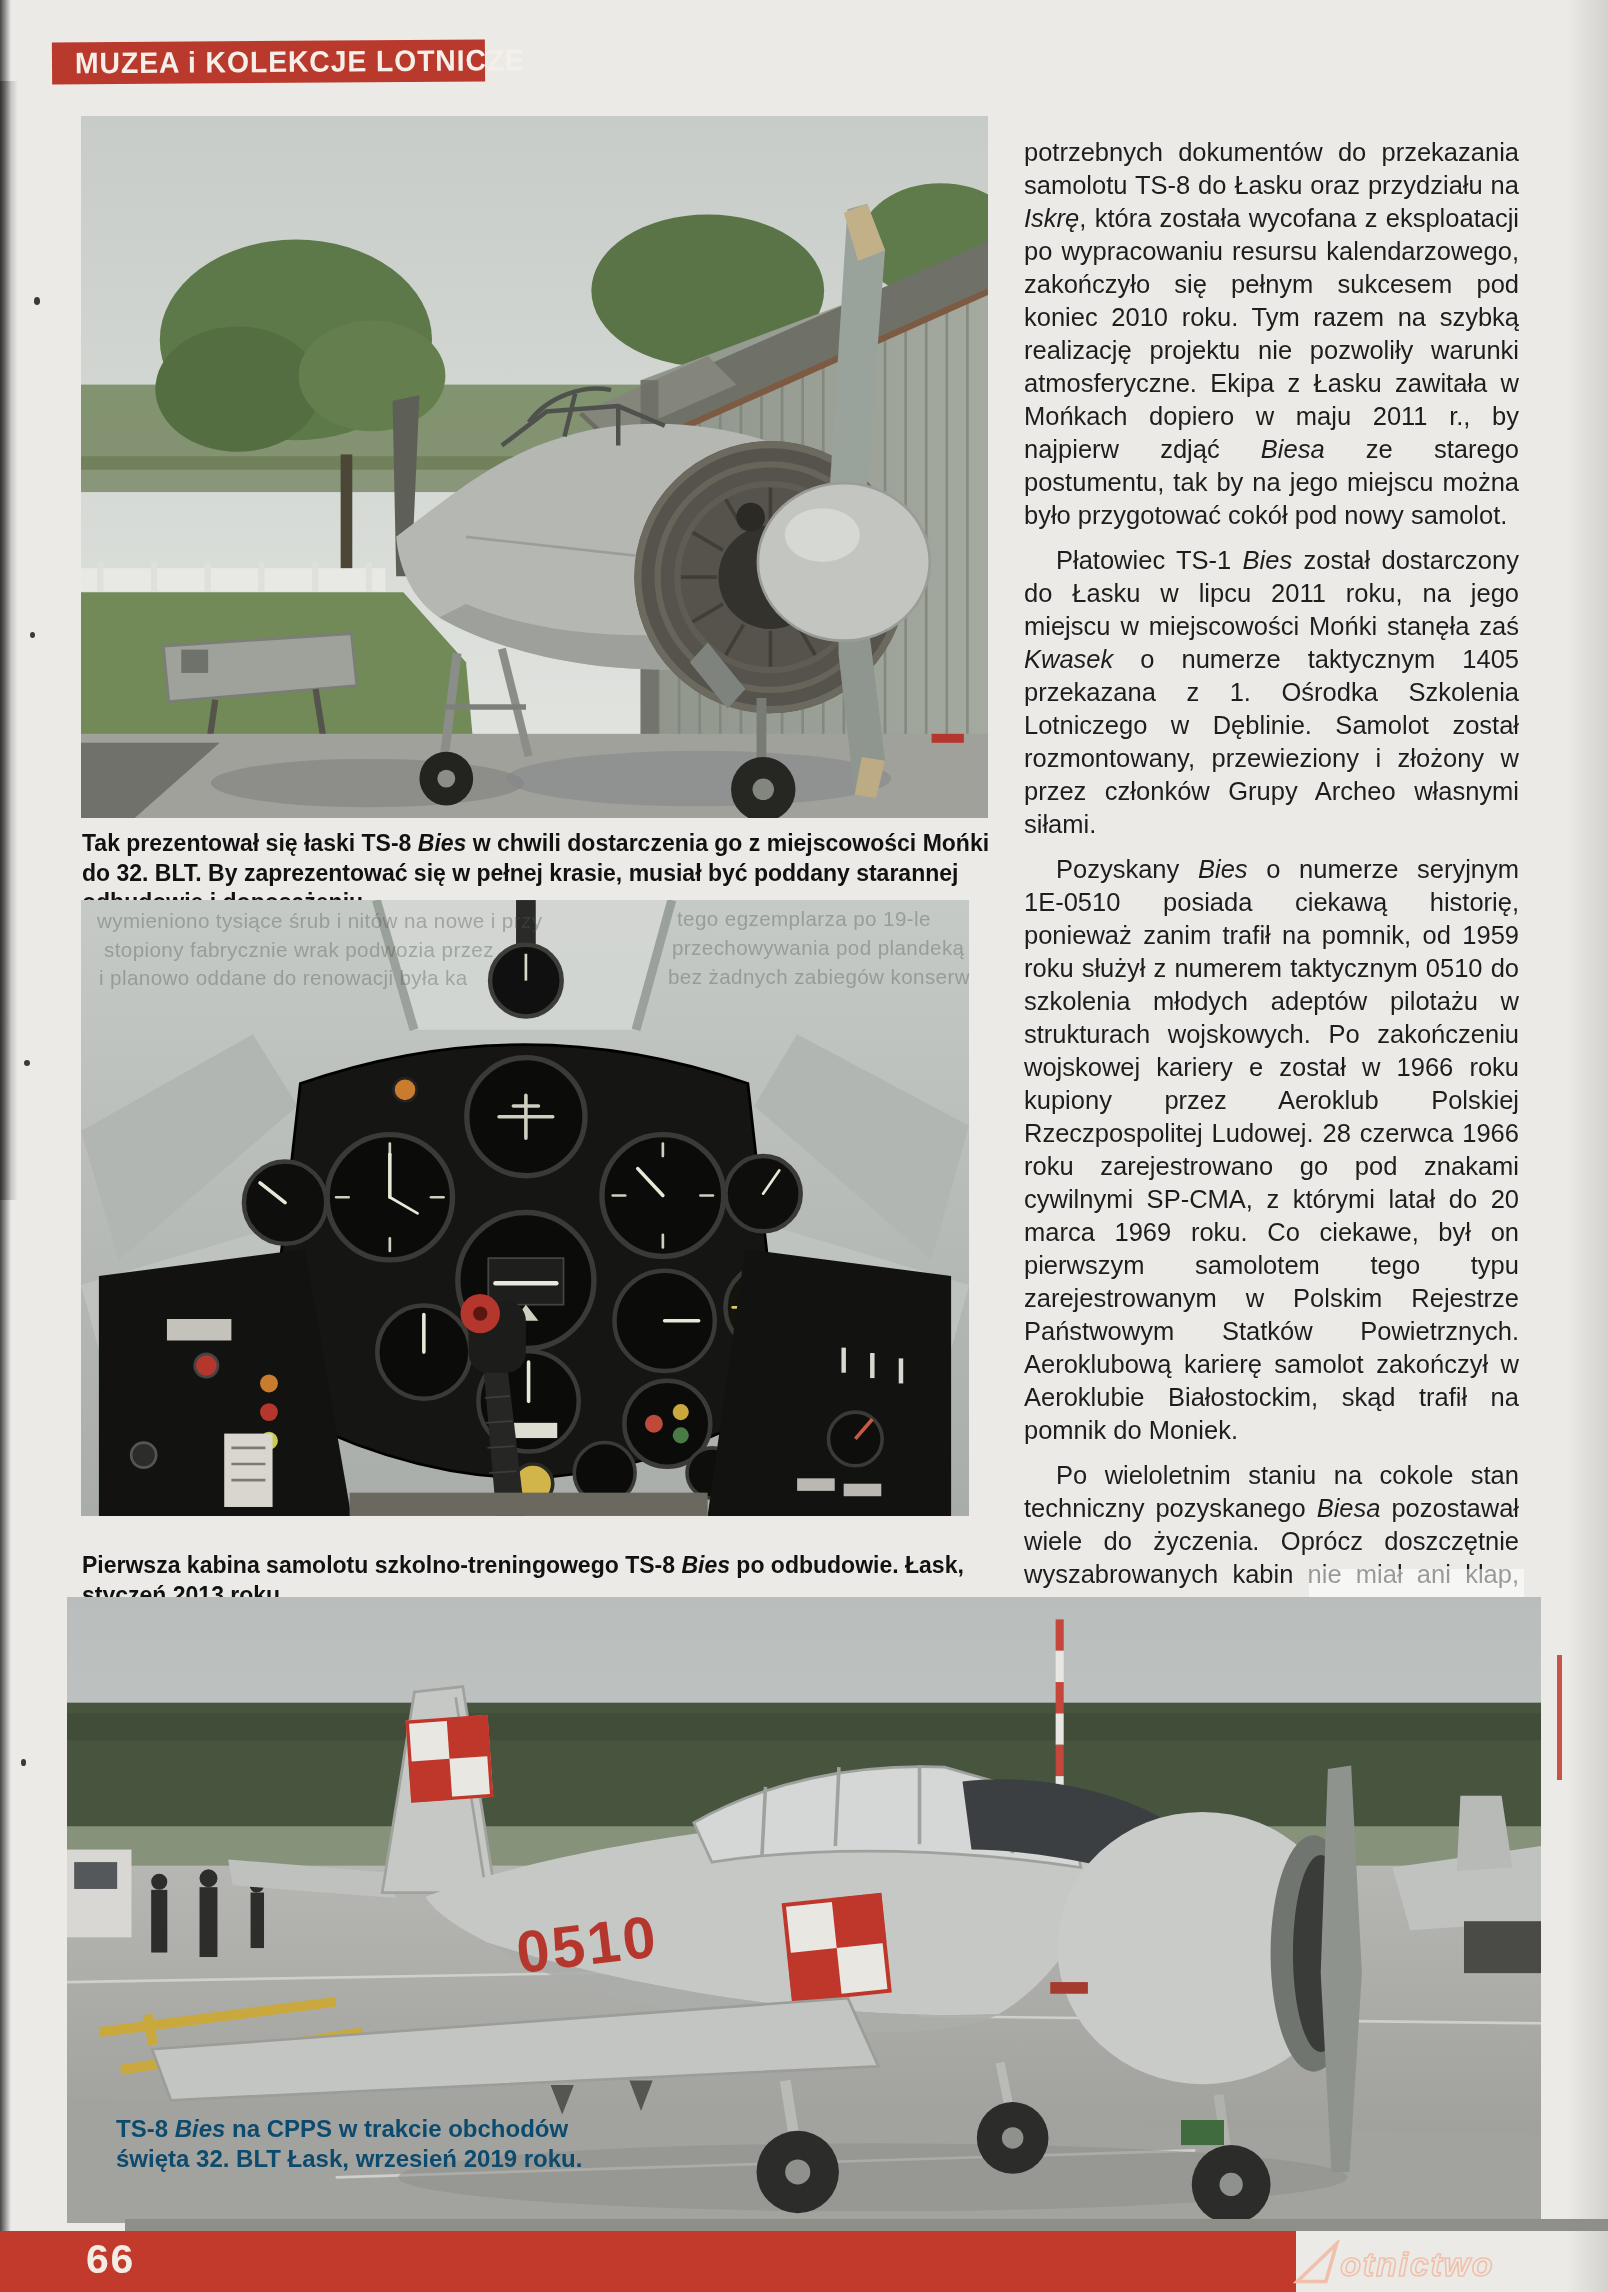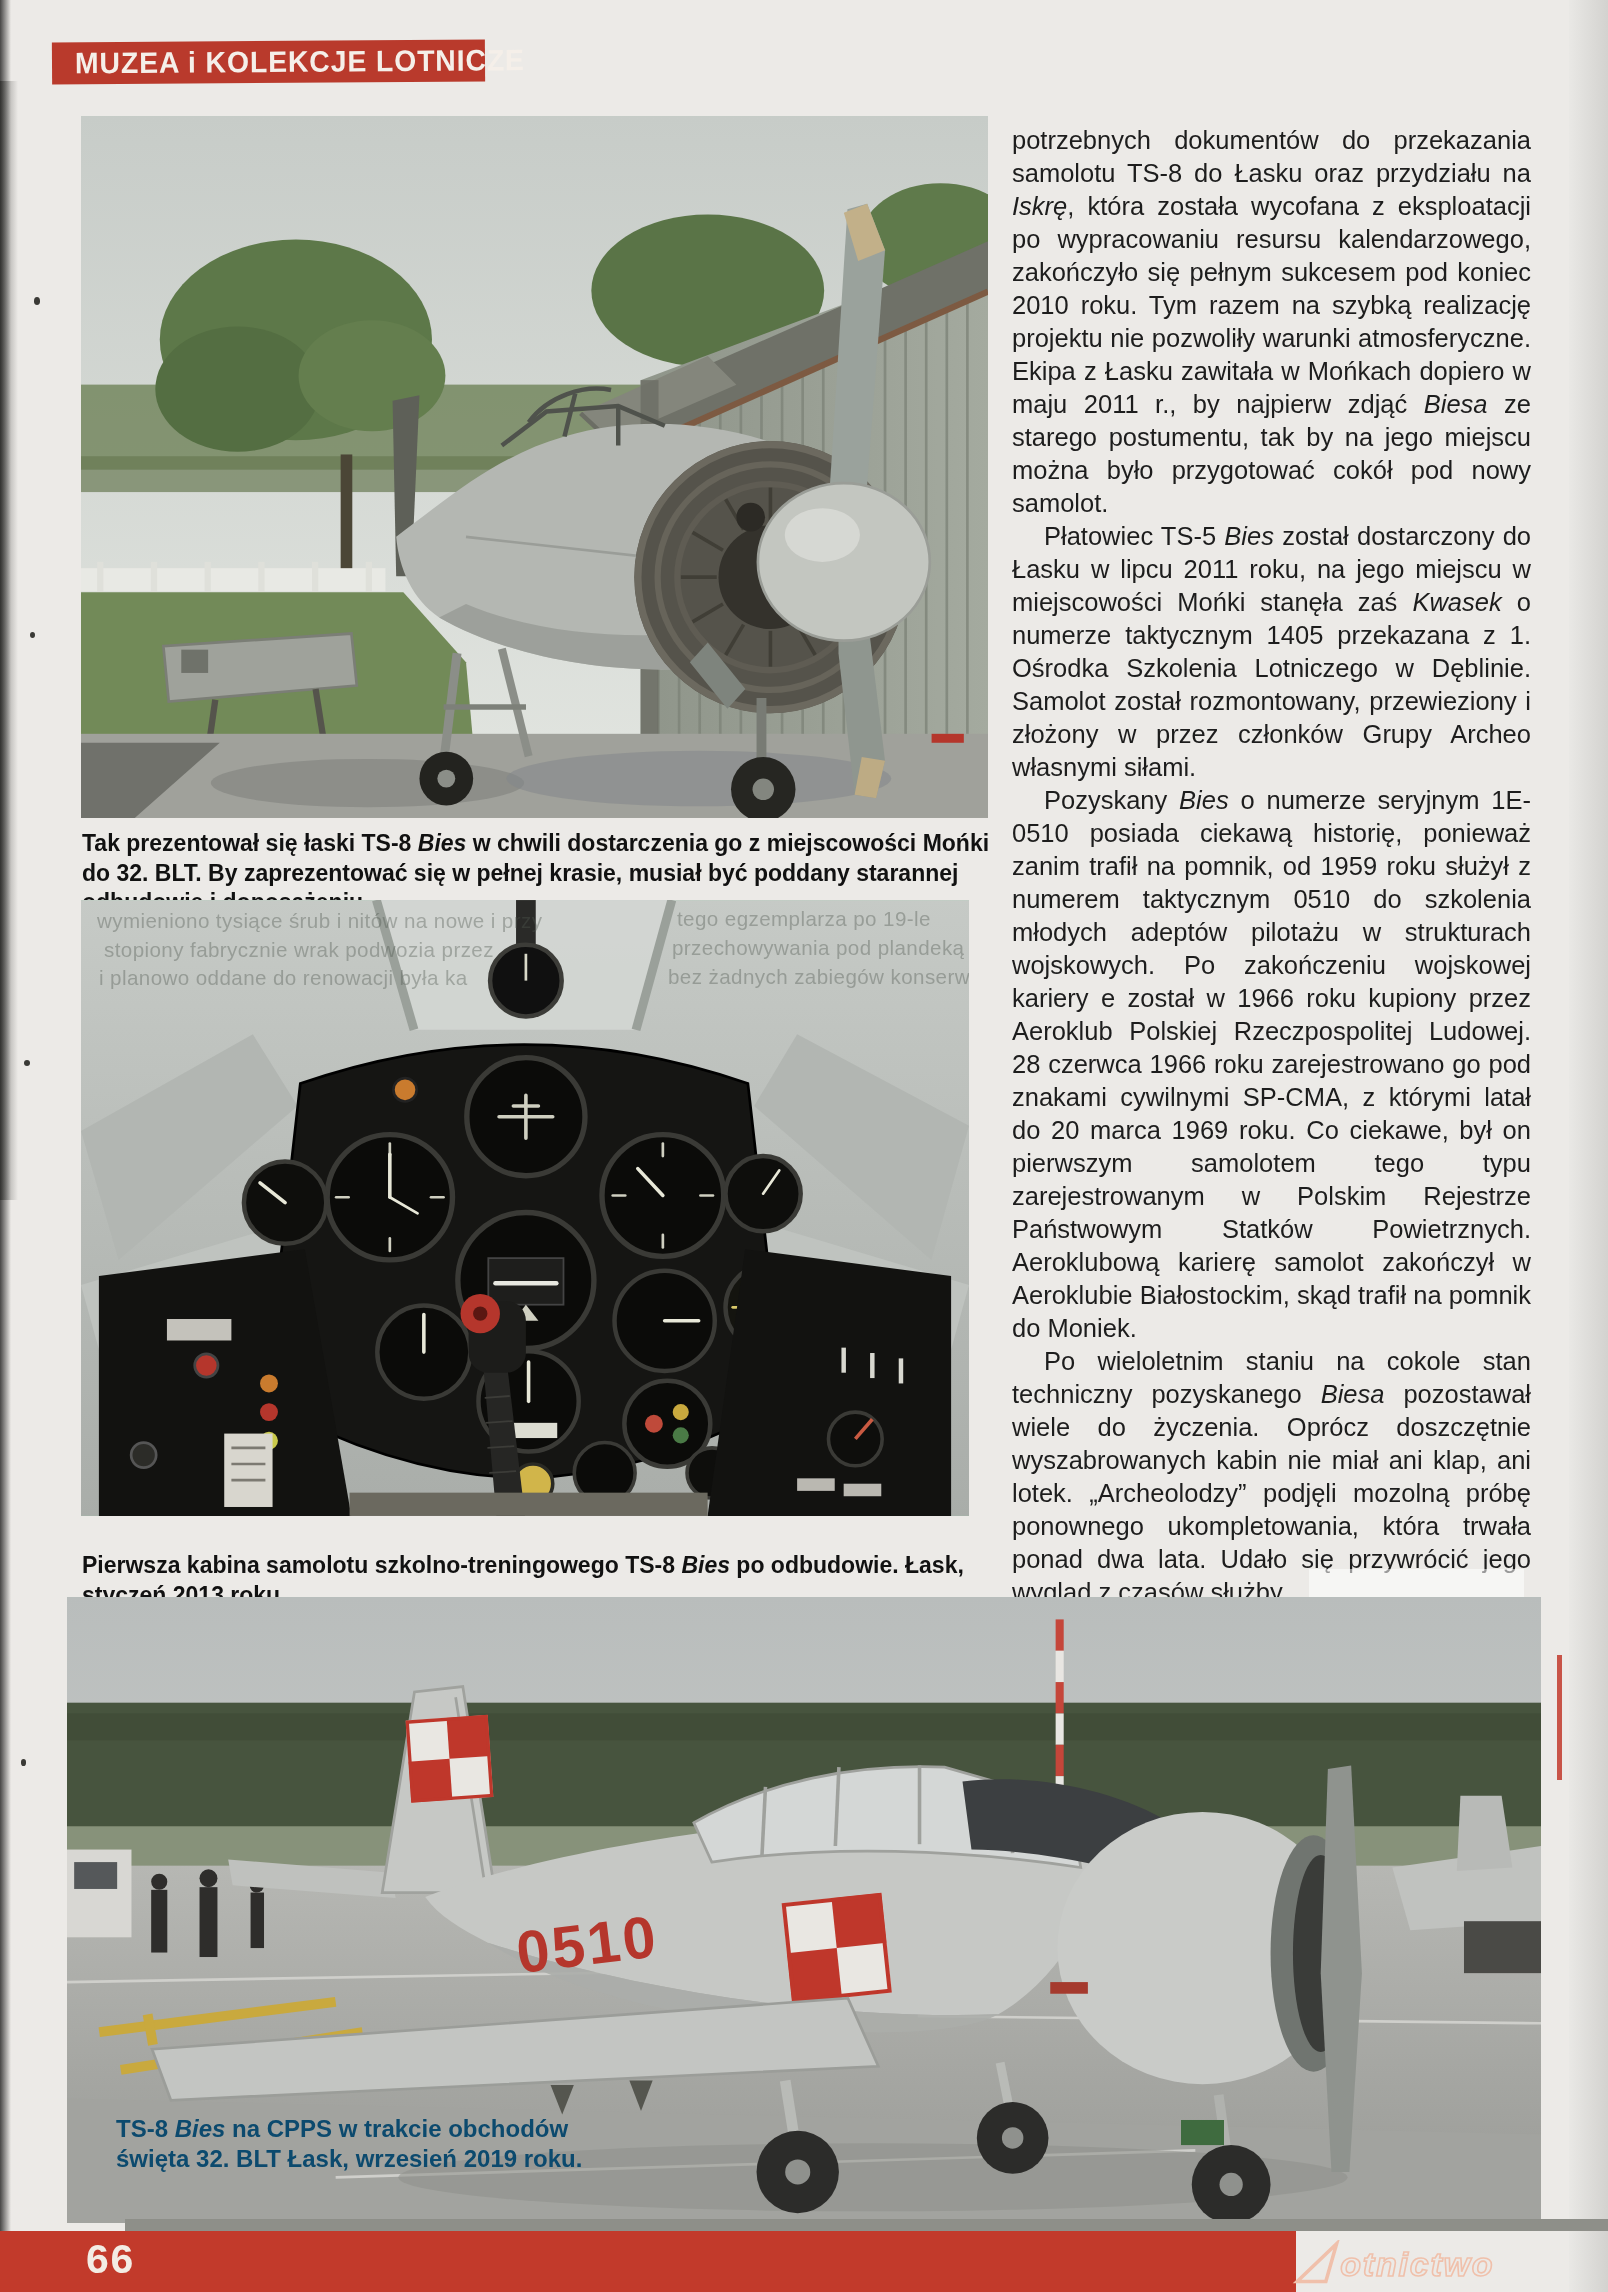--- a/index.html
+++ b/index.html
@@ -43,21 +43,21 @@
   }
   .caption em{font-style:italic;}
   #caption-delivery{left:82px;top:829px;width:915px;}
   #caption-cockpit{left:82px;top:1535px;width:915px;margin-top:16px;}
 
   
   .article{
     position:absolute;left:1012px;top:124px;width:519px;
     font-size:25.5px;line-height:33px;text-align:justify;color:#1d1d1d;
   }
-  .article p{margin:0;}
+  .article p{margin:12px;}
   .article p.indent{text-indent:32px;}
   .article em{font-style:italic;}
   .end-dot{
     position:absolute;right:59px;bottom:4.5px;width:21.5px;height:21.5px;border-radius:50%;
     background:#cc2b12;
   }
   .ghost-box{position:absolute;left:1309px;top:1569px;width:215px;height:54px;background:rgba(255,255,255,.55);}
 
   
   .ghost{
@@ -366,21 +366,21 @@
   <span class="ghost" style="left:18px;top:64px;">i planowo oddane do renowacji była ka</span>
   <span class="ghost" style="left:596px;top:5.4px;">tego egzemplarza po 19-le</span>
   <span class="ghost" style="left:591px;top:34px;">przechowywania pod plandeką</span>
   <span class="ghost" style="left:587px;top:63px;">bez żadnych zabiegów konserwa</span>
 </div>
 
 <div class="caption" id="caption-cockpit"><span>Pierwsza kabina samolotu szkolno-treningowego TS-8 </span><em>Bies</em><span> po odbudowie. Łask, styczeń 2013 roku.</span></div>
 
 <div class="article">
   <p><span>potrzebnych dokumentów do przekazania samolotu TS-8 do Łasku oraz przydziału na </span><em>Iskrę</em><span>, która została wycofana z eksploatacji po wypracowaniu resursu kalendarzowego, zakończyło się pełnym sukcesem pod koniec 2010 roku. Tym razem na szybką realizację projektu nie pozwoliły warunki atmosferyczne. Ekipa z Łasku zawitała w Mońkach dopiero w maju 2011 r., by najpierw zdjąć </span><em>Biesa</em><span> ze starego postumentu, tak by na jego miejscu można było przygotować cokół pod nowy samolot.</span></p>
-  <p class="indent"><span>Płatowiec TS-5 </span><em>Bies</em><span> został dostarczony do Łasku w lipcu 2011 roku, na jego miejscu w miejscowości Mońki stanęła zaś </span><em>Kwasek</em><span> o numerze taktycznym 1405 przekazana z 1. Ośrodka Szkolenia Lotniczego w Dęblinie. Samolot został rozmontowany, przewieziony i złożony w przez członków Grupy Archeo własnymi siłami.</span></p>
+  <p class="indent"><span>Płatowiec TS-1 </span><em>Bies</em><span> został dostarczony do Łasku w lipcu 2011 roku, na jego miejscu w miejscowości Mońki stanęła zaś </span><em>Kwasek</em><span> o numerze taktycznym 1405 przekazana z 1. Ośrodka Szkolenia Lotniczego w Dęblinie. Samolot został rozmontowany, przewieziony i złożony w przez członków Grupy Archeo własnymi siłami.</span></p>
   <p class="indent"><span>Pozyskany </span><em>Bies</em><span> o numerze seryjnym 1E-0510 posiada ciekawą historię, ponieważ zanim trafił na pomnik, od 1959 roku służył z numerem taktycznym 0510 do szkolenia młodych adeptów pilotażu w strukturach wojskowych. Po zakończeniu wojskowej kariery e został w 1966 roku kupiony przez Aeroklub Polskiej Rzeczpospolitej Ludowej. 28 czerwca 1966 roku zarejestrowano go pod znakami cywilnymi SP-CMA, z którymi latał do 20 marca 1969 roku. Co ciekawe, był on pierwszym samolotem tego typu zarejestrowanym w Polskim Rejestrze Państwowym Statków Powietrznych. Aeroklubową karierę samolot zakończył w Aeroklubie Białostockim, skąd trafił na pomnik do Moniek.</span></p>
   <p class="indent"><span>Po wieloletnim staniu na cokole stan techniczny pozyskanego </span><em>Biesa</em><span> pozostawał wiele do życzenia. Oprócz doszczętnie wyszabrowanych kabin nie miał ani klap, ani lotek. „Archeolodzy” podjęli mozolną próbę ponownego ukompletowania, która trwała ponad dwa lata. Udało się przywrócić jego wygląd z czasów służby.</span></p>
   <p class="indent" style="position:relative;"><span><em>Oblot</em><span> odnowionego samolotu TS-8 </span><em>Bies</em><span> odbył się w słoneczny piątek 21 czerwca 2013 roku. Wśród zaproszonych gości byli również przedstawiciele Moniek. Uroczystego odsłonięcia dokonał Kazimierz Olszewski. To dzięki jego pracom możemy podziwiać perfekcyjnie odnowiony silnik czy od nowa pokryte płótnem powierzchnie sterowe.</span></span><span class="end-dot"></span></p>
 </div>
 <div class="ghost-box"></div>
 
 <div class="photo" id="photo-cpps">
 <svg width="1474" height="626" viewBox="0 0 1646 699">
   <defs>
     <linearGradient id="sky3" x1="0" y1="0" x2="0" y2="1">

